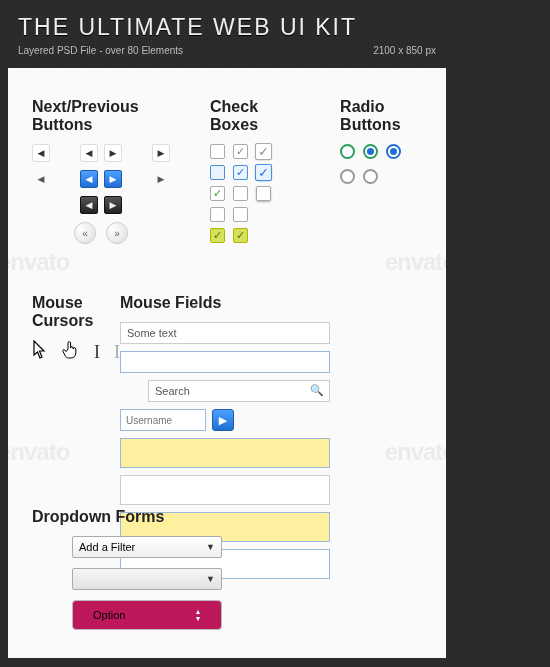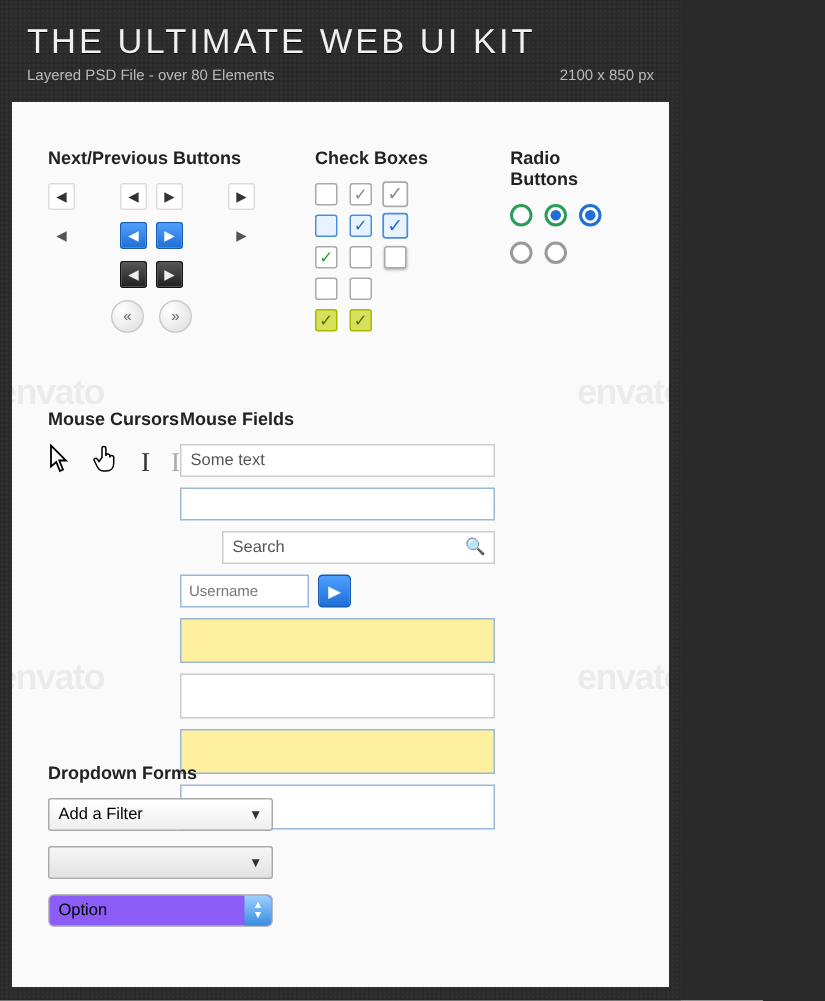--- a/index.html
+++ b/index.html
@@ -2,21 +2,21 @@
 <html><head>
 <meta charset="utf-8">
 <style>
   * { box-sizing: border-box; margin: 0; padding: 0; }
   body { width: 550px; height: 667px; font-family: Arial, Helvetica, sans-serif; background: #2a2a2a; overflow: hidden; }
   .outer { width: 454px; height: 667px; background: #2a2a2a; background-image: radial-gradient(rgba(255,255,255,.03) 1px, transparent 1px); background-size: 3px 3px; padding: 8px; }
   .header { padding: 6px 10px 4px 10px; color: #e8e8e8; }
   .title { font-size: 23px; font-weight: 300; letter-spacing: 2px; color: #f0f0f0; text-shadow: 0 1px 0 #000; }
   .subrow { display: flex; justify-content: space-between; margin-top: 4px; font-size: 10px; color: #bbb; }
   .panel { background: #fafafa; margin-top: 8px; height: 590px; position: relative; padding: 30px 24px; overflow: hidden; }
-  .section-title { font-size: 12px; font-weight: bold; color: #222; margin-bottom: 10px; }
+  .section-title { font-size: 16px; font-weight: bold; color: #222; margin-bottom: 10px; }
   .row1 { display: flex; gap: 40px; }
   .col { }
   
   .btnrow { display: flex; gap: 6px; margin-bottom: 8px; align-items: center; }
   .navbtn { width: 18px; height: 18px; display: flex; align-items: center; justify-content: center; font-size: 9px; border: 1px solid #ccc; background: linear-gradient(#fff,#f0f0f0); border-radius: 2px; cursor: pointer; color:#333; }
   .navbtn.flat { background:#fff; border:1px solid #ddd; }
   .spacer { width:18px; height:18px; }
   .navbtn.blue { background: linear-gradient(#4ea0ff,#1f6fd6); border-color:#1a5bb0; color:#fff; }
   .navbtn.bare { border: none; background: none; color:#555; }
   .navbtn.dark { background: linear-gradient(#555,#222); border-color:#111; color:#eee; }
@@ -40,23 +40,23 @@
   .ff { width: 210px; height:22px; border:1px solid #9ab8d8; background:#fff; padding:3px 6px; font-size:11px; color:#888; margin-bottom:7px; }
   .ff.plain { border-color:#ccc; color:#555; }
   .ff.yellow { background:#fff0a0; }
   .ff.taller { height:30px; }
   .searchwrap { position:relative; width:210px;padding-left:28px; }
   .searchwrap .mag { position:absolute; right:6px; top:4px; font-size:11px; color:#888; }
   .creds { display:flex; gap:6px; align-items:center; margin-bottom:7px; }
   .creds .half { width:86px; height:22px; border:1px solid #9ab8d8; padding:3px 5px; font-size:10px; color:#9bb; }
   .go { width:22px; height:22px; background:linear-gradient(#4ea0ff,#1f6fd6); border:1px solid #1a5bb0; border-radius:3px; color:#fff; display:flex; align-items:center; justify-content:center; font-size:11px; cursor:pointer; }
   
-  .dd { width:150px; height:22px; border:1px solid #aaa; background:linear-gradient(#fff,#eee); border-radius:2px; padding:3px 6px; font-size:11px; display:flex; justify-content:space-between; align-items:center; margin-bottom:10px; cursor:pointer; }
+  .dd { width:150px; height:22px; border:1px solid #aaa; background:linear-gradient(#fff,#eee); border-radius:2px; padding:3px 6px; font-size:11px; display:flex; justify-content:space-between; align-items:center; margin-bottom:10px; cursor:pointer;margin-left:40px; }
   .dd .car { font-size:9px; color:#333; }
-  .dd.mac { background:#8b5cf6; border-color:#bbb; border-radius:4px; padding:0; }
+  .dd.mac { background:#be185d; border-color:#bbb; border-radius:4px; padding:14px; }
   .dd.mac .lbl { padding:3px 6px; flex:1; }
   .dd.mac .tick { width:18px; background:linear-gradient(#9cd1ff,#3a8de0); color:#fff; display:flex; flex-direction:column; align-items:center; justify-content:center; font-size:7px; line-height:6px; border-radius:0 4px 4px 0; align-self:stretch; gap:1px; }
   
   .wm { position:absolute; color:rgba(0,0,0,.06); font-size:24px; font-weight:bold; letter-spacing:-1px; pointer-events:none; }
   .row2 { display:flex; margin-top:42px; }
 </style>
 </head>
 <body>
 
 <div class="outer">

